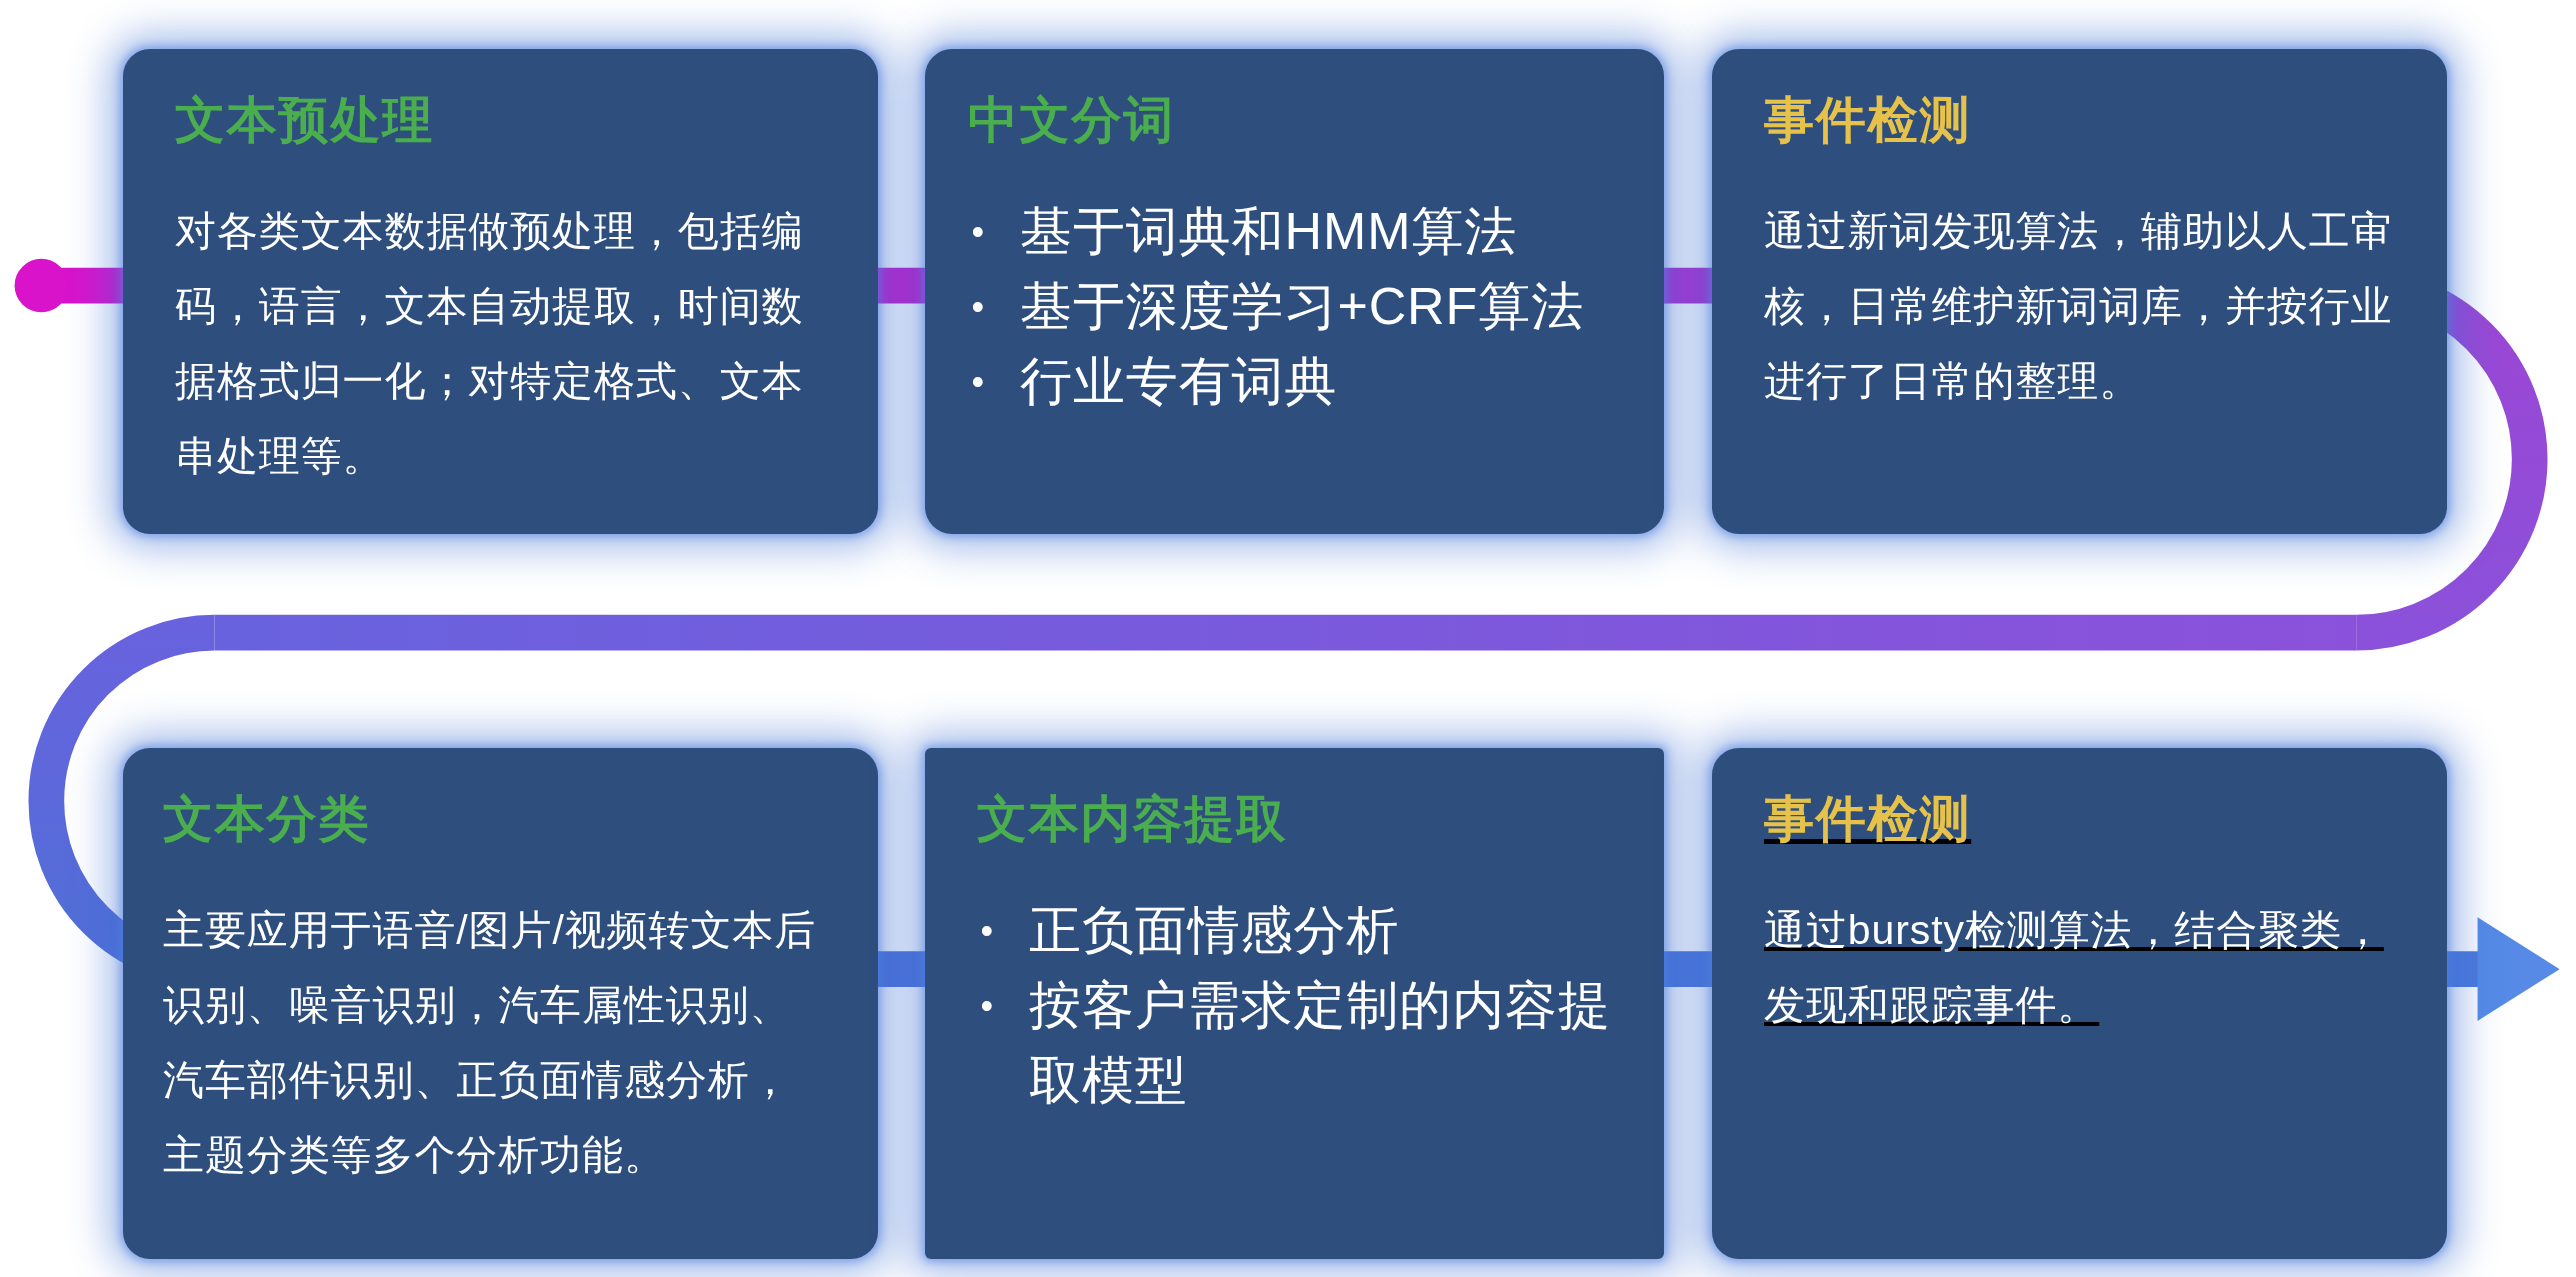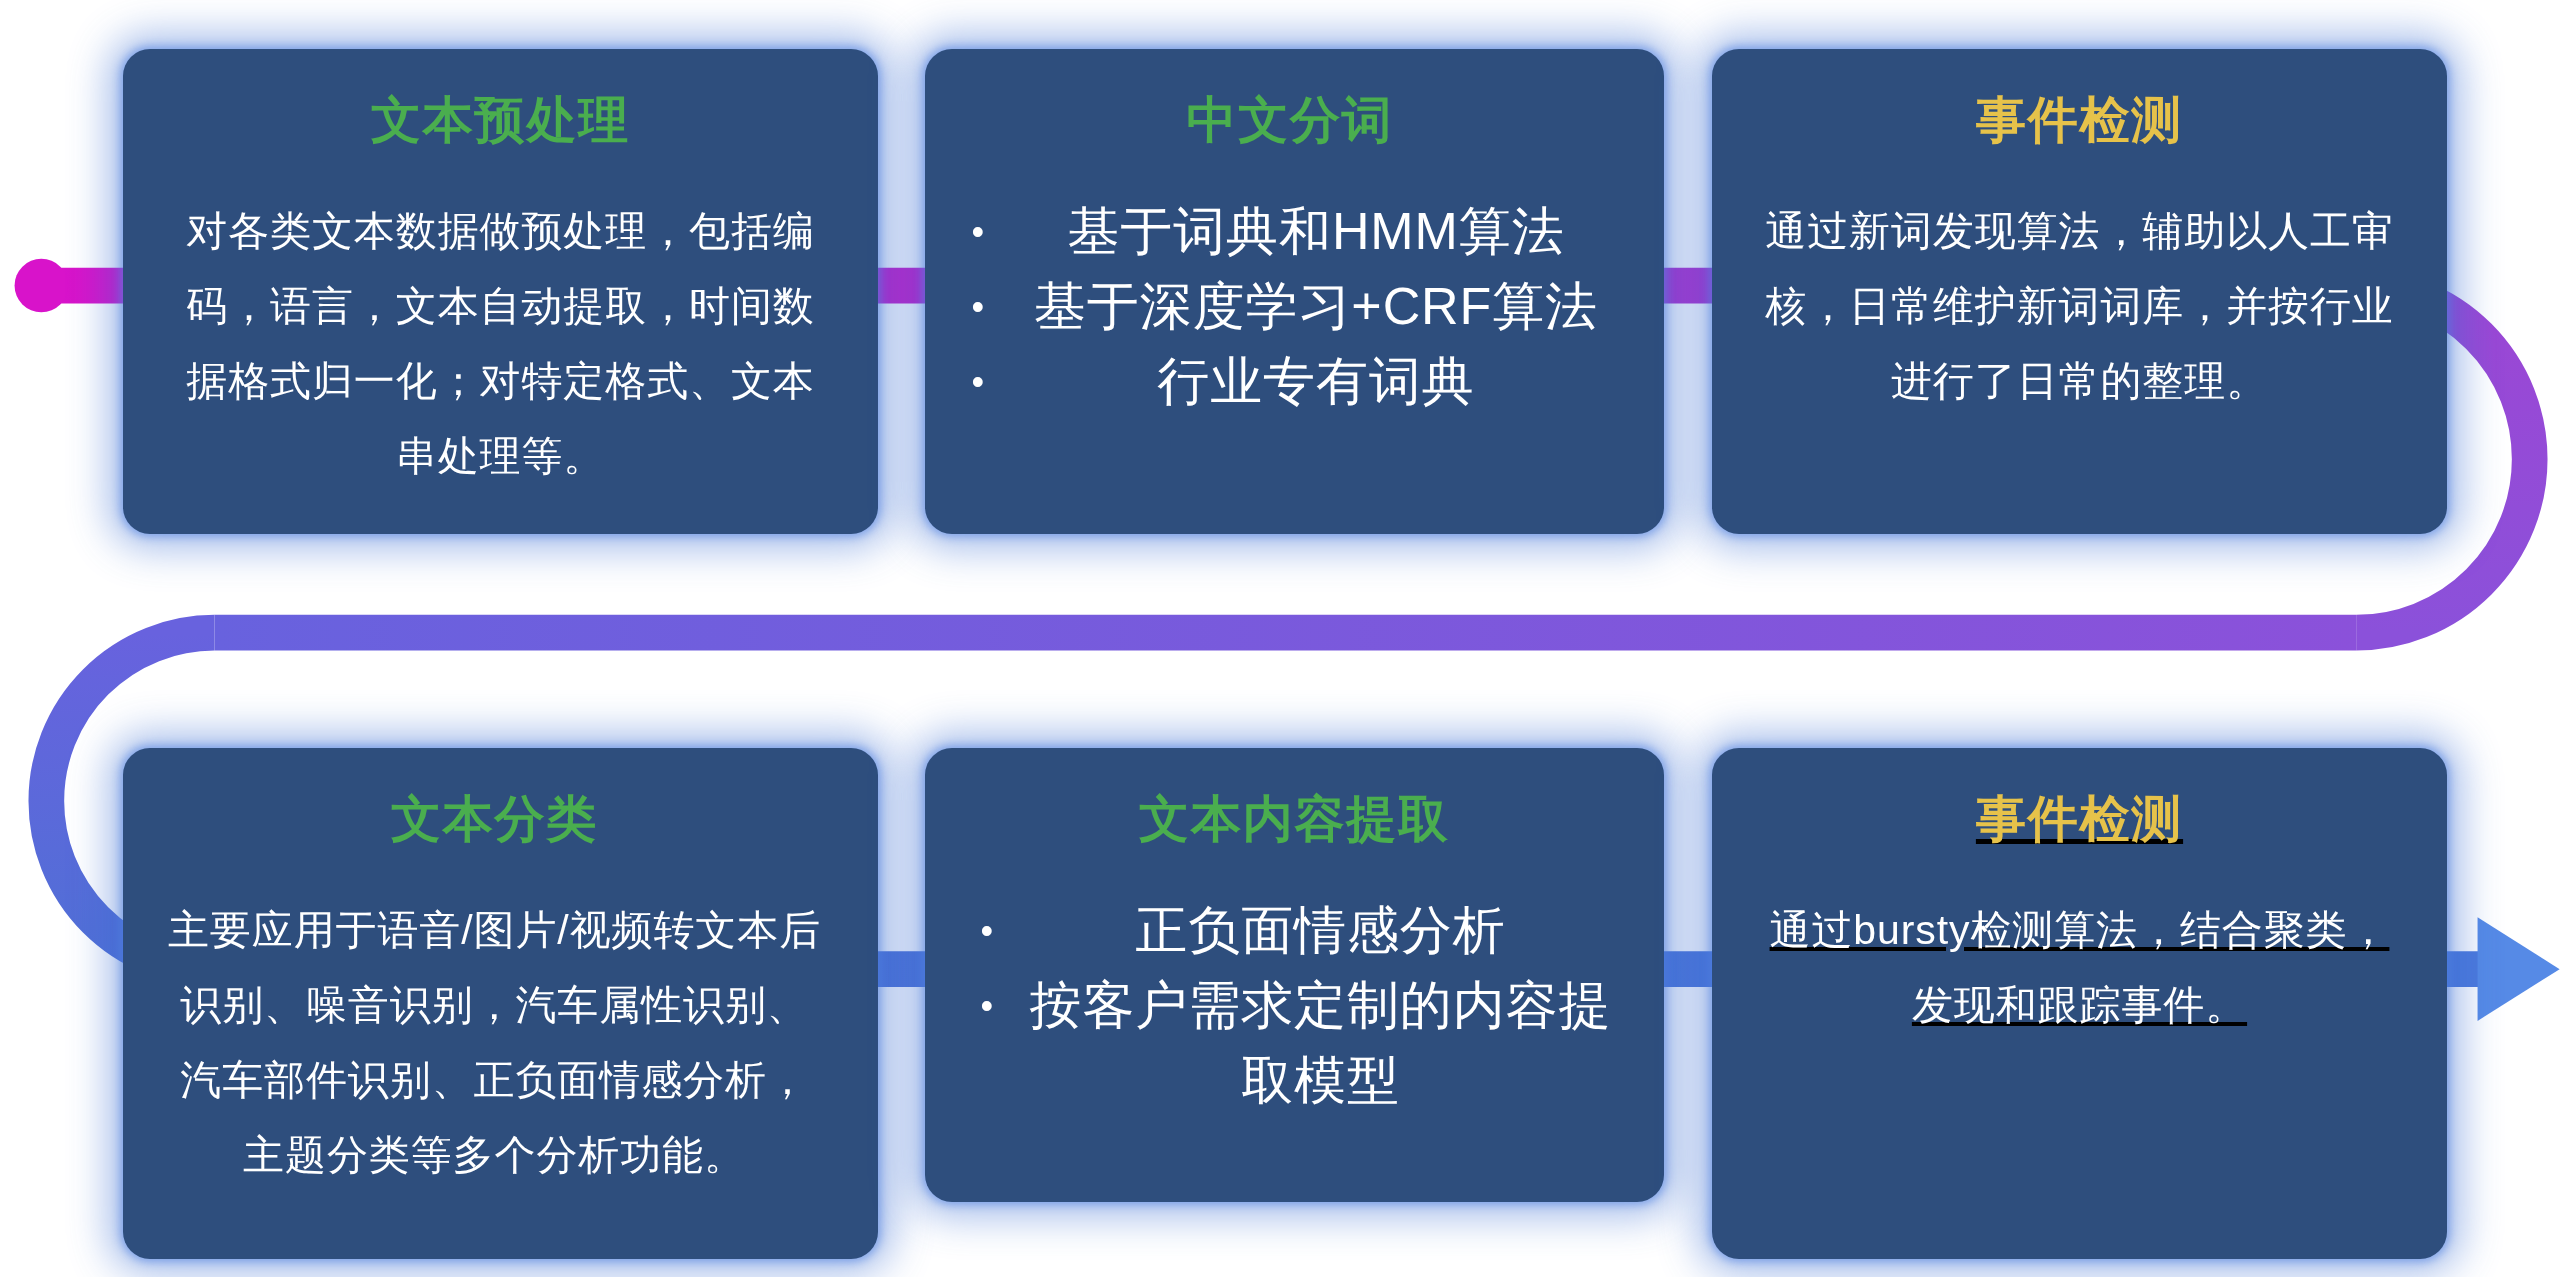--- a/index.html
+++ b/index.html
@@ -17,27 +17,26 @@
     z-index: 0;
   }
 
   .card {
     position: absolute; z-index: 1;
     background: var(--card-bg, #2e4e7d);
     border-radius: 27px;
     padding: 43px 52px;
     box-sizing: border-box;
     box-shadow: 0 0 9px 2.7px rgba(80,130,225,0.55), 0 0 39px 14.3px rgba(60,110,210,0.45);
-    text-align: center;
   }
   .c0 { left: 123px;  top: 49px;  width: 755px; height: 485px; }
   .c1 { left: 925px; top: 49px;  width: 739px; height: 485px; padding-left: 43px; }
   .c2 { left: 1712px; top: 49px;  width: 735px; height: 485px; }
   .c3 { left: 123px;  top: 748px; width: 755px; height: 511px; padding-left: 40px; }
-  .c4 { left: 925px; top: 748px; width: 739px; height: 454px; }
+  .c4 { left: 925px; top: 748px; width: 739px; height: 511px; border-radius: 6px; }
   .c5 { left: 1712px; top: 748px; width: 735px; height: 511px; text-decoration: underline; }
 
   .card-title {
     font-size: 50px; font-weight: bold;
     letter-spacing: 1.8px;
     margin: 0 0 45px 0;
     line-height: 57px;
   }
   .t-green  { color: var(--title-green,  #4aae4e); }
   .t-yellow { color: var(--title-yellow, #e6c24a); }

